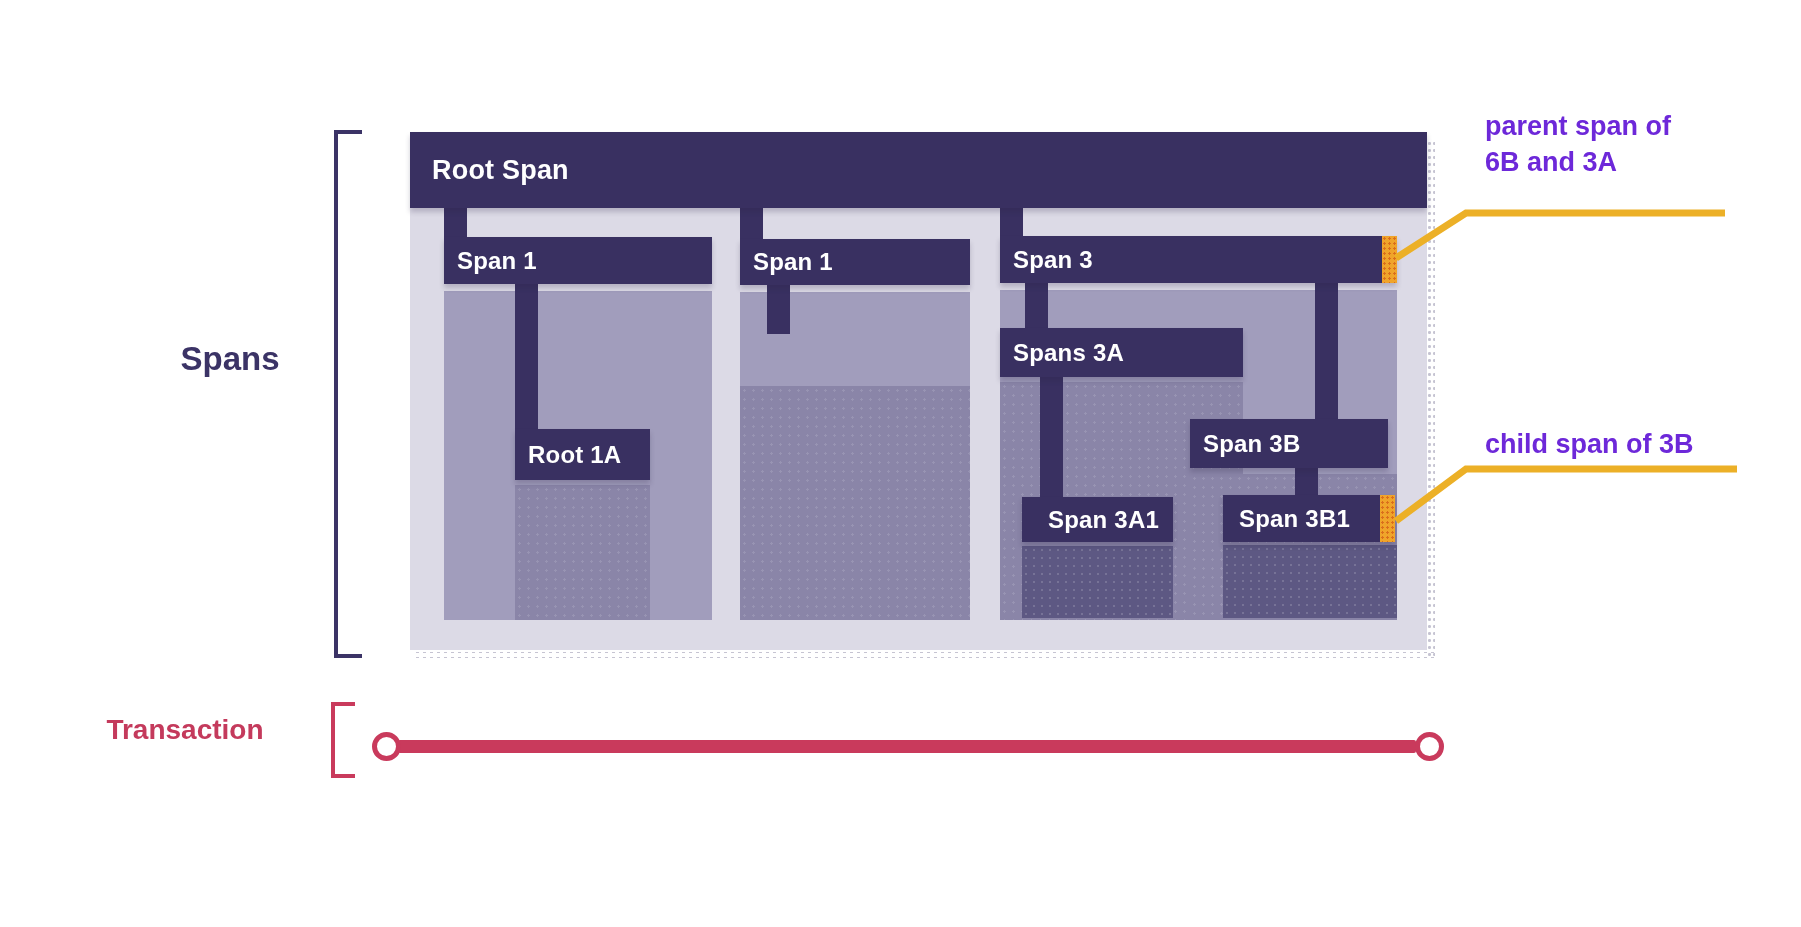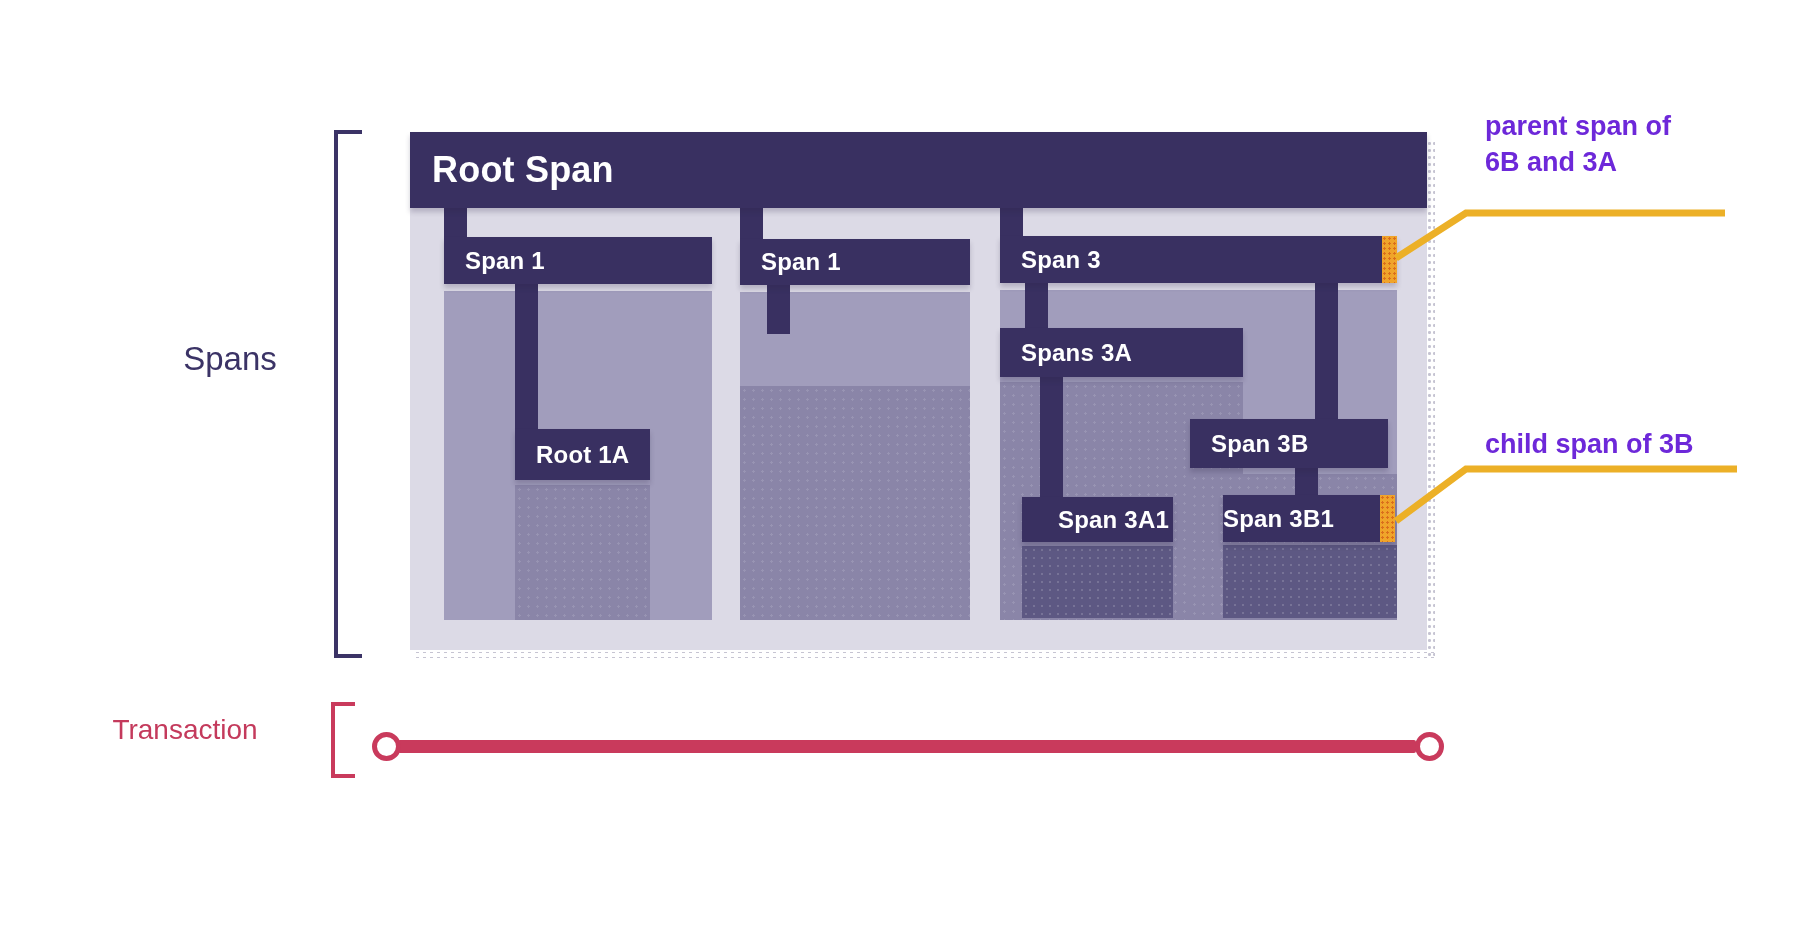--- a/index.html
+++ b/index.html
@@ -27,38 +27,38 @@
   }
   
   .body{position:absolute;}
   .lvl1{background:#a19dbc;}
   .lvl2{background:#8a85a8;background-image:radial-gradient(rgba(255,255,255,.12) 1px,transparent 1.2px);background-size:9px 9px;}
   .lvl3{background:#5d5883;background-image:radial-gradient(rgba(255,255,255,.16) 1px,transparent 1.2px);background-size:8px 8px;}
   
   .bar{
     position:absolute;background:#393061;color:#ffffff;
     display:flex;align-items:center;box-sizing:border-box;
-    padding-left:21px;font-weight:bold;font-size:24px;letter-spacing:.2px;
+    padding-left:13px;font-weight:bold;font-size:24px;letter-spacing:.2px;
     box-shadow:0 4px 5px rgba(40,33,70,.22);
   }
-  .bar.root{font-size:36px;padding-left:22px;}
+  .bar.root{font-size:27px;padding-left:22px;}
   .conn{position:absolute;background:#393061;}
   .marker{
     position:absolute;top:0;bottom:0;right:0;width:15px;
     background-color:#f0a42a;
     background-image:radial-gradient(rgba(213,100,25,.85) 1px,transparent 1.3px);
     background-size:5px 5px;
   }
   
   .vline,.tick{position:absolute;}
   .navy{background:#3b3366;}
   .red{background:#c93a5c;}
   
   .axis-label{
-    position:absolute;font-weight:normal;text-align:center;
+    position:absolute;font-weight:bold;text-align:center;
   }
   .axis-label.spans{left:150px;top:340px;width:160px;font-size:33px;color:#3b3366;}
   .axis-label.transaction{left:60px;top:714px;width:250px;font-size:28px;color:#c43a5c;}
   
   .annotation{
     position:absolute;left:1485px;color:#6d28d9;font-weight:bold;
     font-size:27px;line-height:36px;white-space:nowrap;
   }
   .annotation.parent{top:108px;}
   .annotation.child{top:426px;}
@@ -129,25 +129,25 @@
 
 
   <div class="bar" style="left:1000px;top:328px;width:243px;height:49px;">
     <span>Spans 3A</span>
   </div>
 
   <div class="bar" style="left:1190px;top:419px;width:198px;height:49px;">
     <span>Span 3B</span>
   </div>
 
-  <div class="bar" style="left:1022px;top:497px;width:151px;height:45px;padding-left:36px;">
+  <div class="bar" style="left:1022px;top:497px;width:151px;height:45px;padding-left:26px;">
     <span>Span 3A1</span>
   </div>
 
-  <div class="bar" style="left:1223px;top:495px;width:172px;height:47px;padding-left:0;">
+  <div class="bar" style="left:1223px;top:495px;width:172px;height:47px;padding-left:16px;">
     <span>Span 3B1</span>
     <span class="marker"></span>
   </div>
 
   <svg class="lines-overlay" width="1801" height="927">
     <polyline points="1396,258 1466,213 1725,213" fill="none" stroke="#ecb027" stroke-width="7"></polyline>
     <polyline points="1396,521 1466,469 1737,469" fill="none" stroke="#ecb027" stroke-width="7"></polyline>
   </svg>
 
   <div class="annotation parent">

